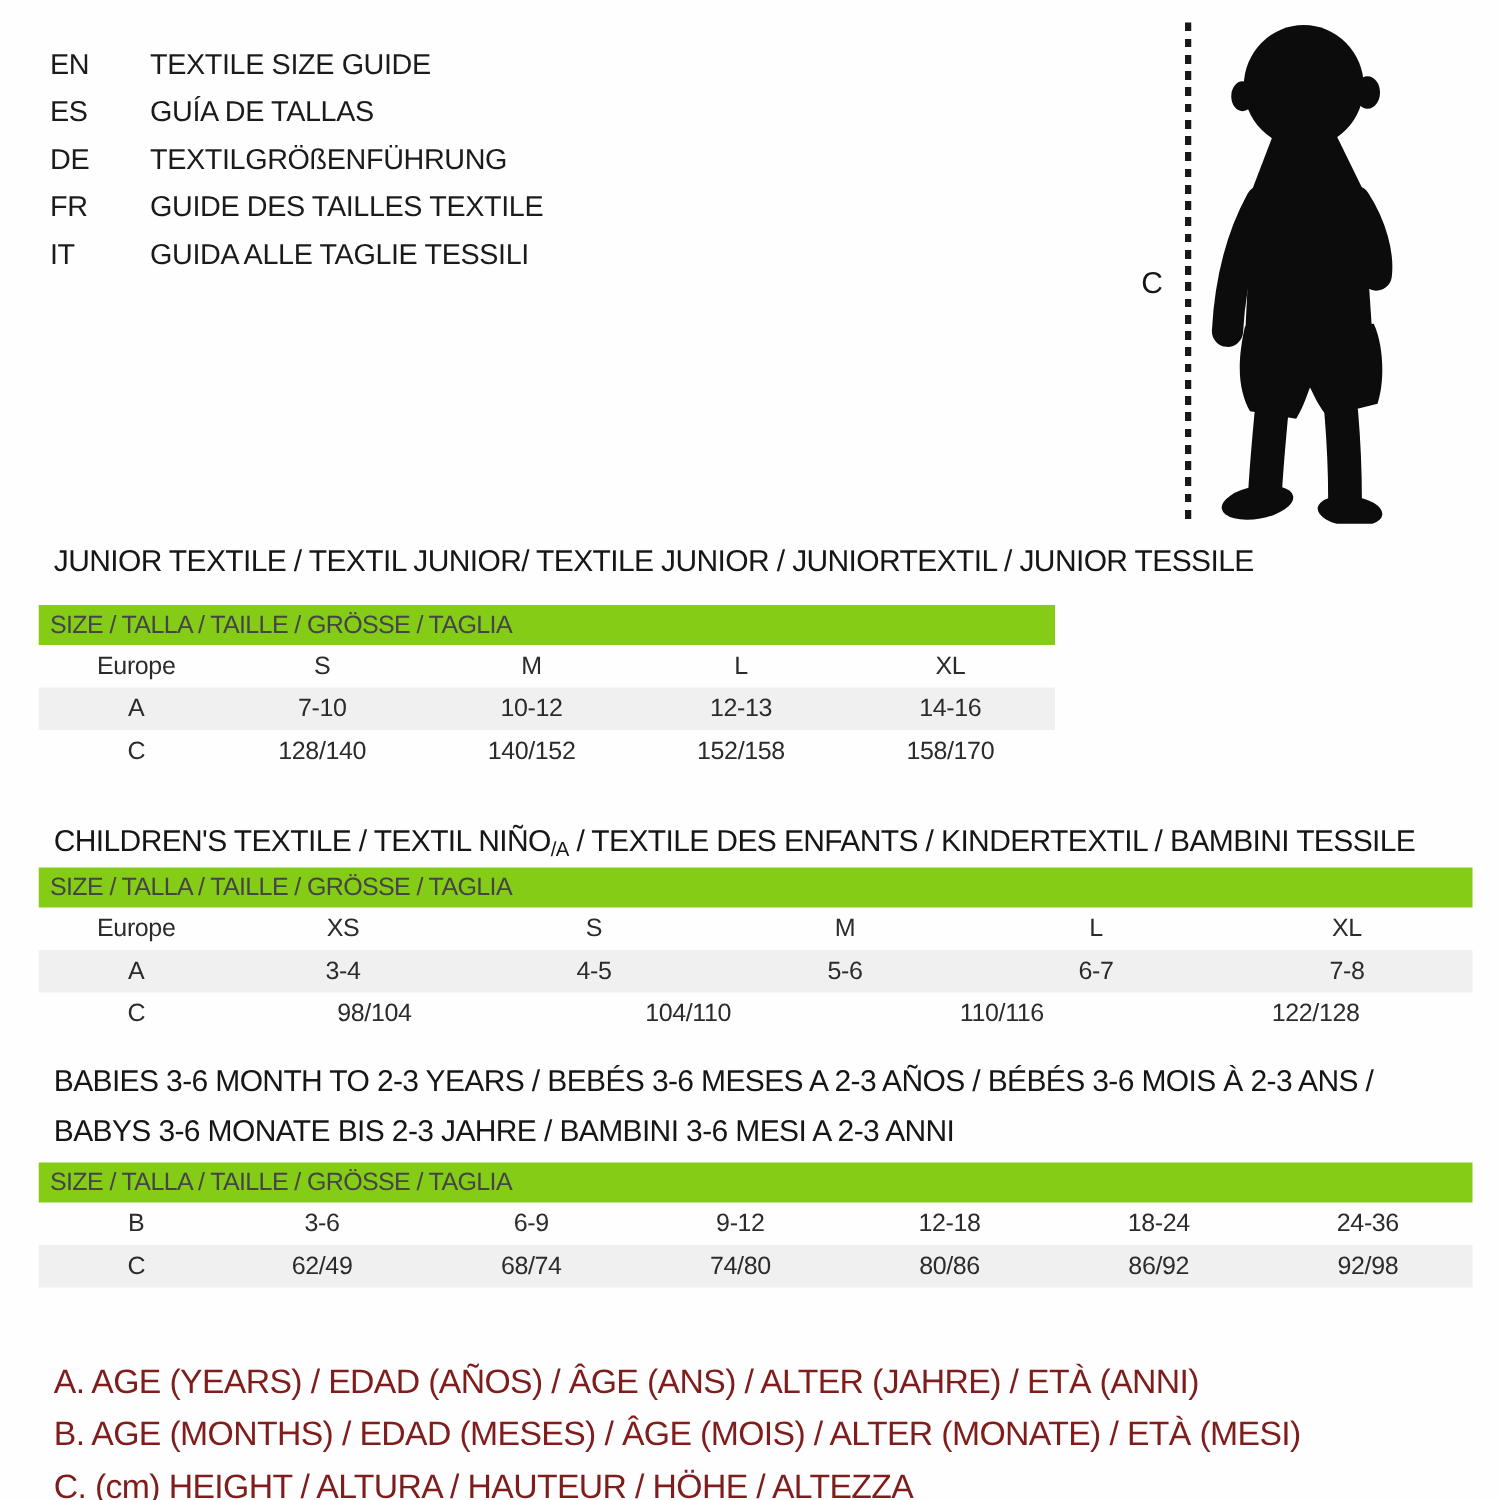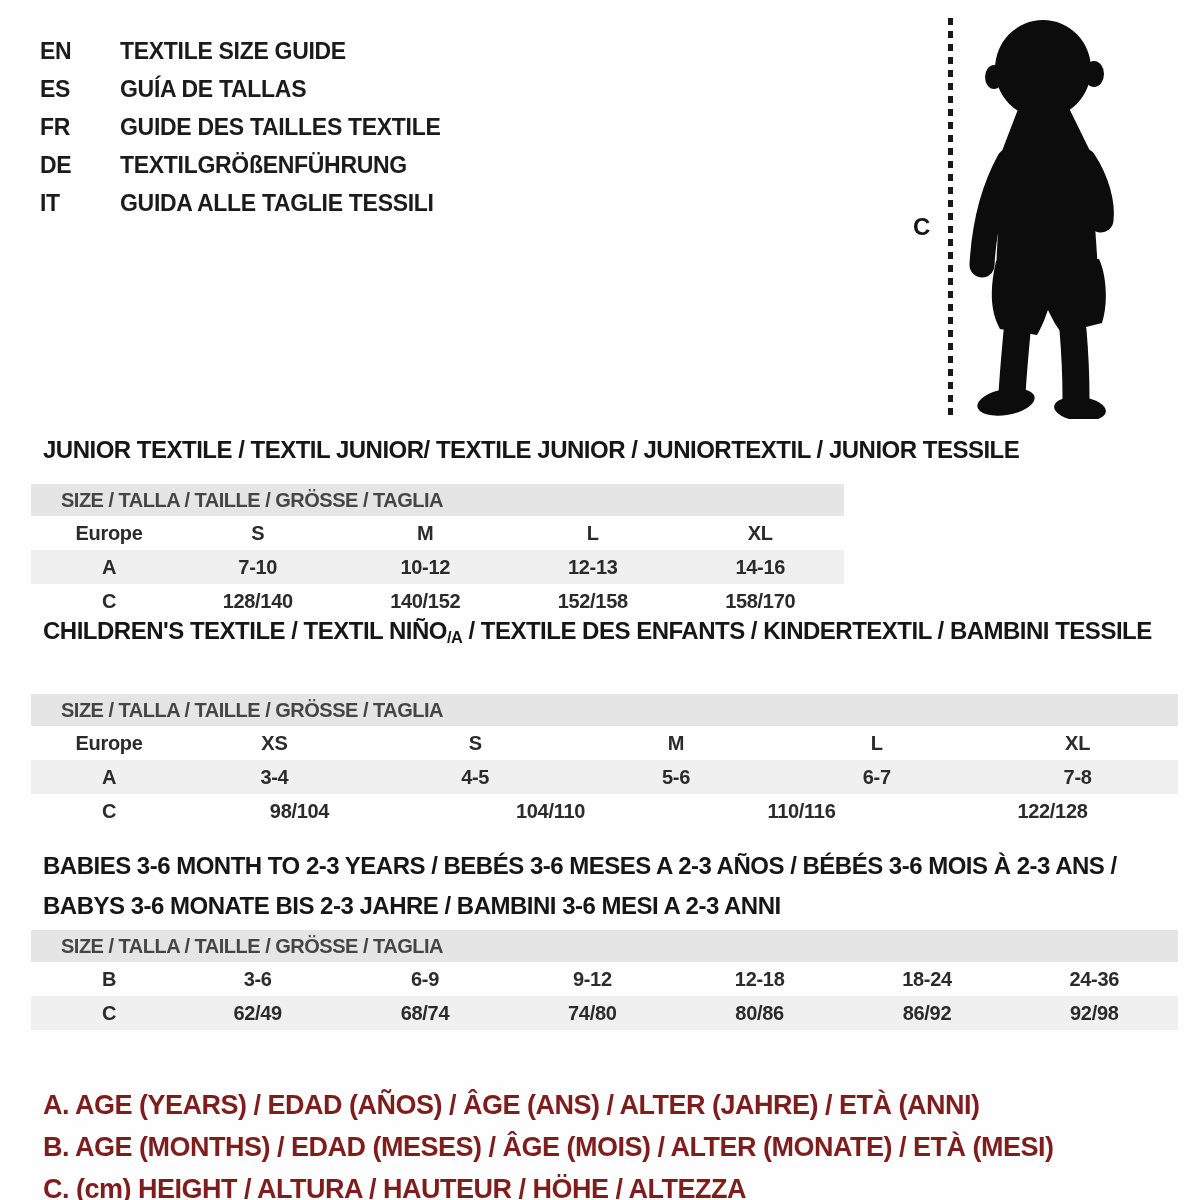--- a/index.html
+++ b/index.html
@@ -1,50 +1,50 @@
 <!DOCTYPE html>
 <html><head>
 <meta charset="utf-8">
 <style>
   html,body { margin:0; padding:0; background:#ffffff; }
   .page {
     position:relative; width:1200px; height:1200px; background:#fefefe;
     font-family:"Liberation Sans","DejaVu Sans",sans-serif;
-    font-weight:bold; color:#262626; letter-spacing:-0.3px; overflow:hidden;
+    font-weight:normal; color:#262626; letter-spacing:-0.3px; overflow:hidden;
   }
 
   
   .lang-list { position:absolute; left:40px; top:32px; font-size:23px; line-height:38px; color:#1b1b1b; }
   .lang-row { display:flex; }
   .lang-code { width:80px; }
   .lang-label { white-space:nowrap; }
 
   
   .measure-line {
     position:absolute; left:948px; top:18px; width:5px; height:398px;
     background:repeating-linear-gradient(to bottom,#181818 0 7px,transparent 7px 13px);
   }
   .measure-label { position:absolute; left:913px; top:213px; font-size:24px; color:#161616; }
   .silhouette { position:absolute; left:963px; top:14px; width:170px; height:405px; }
 
   
   .sec-title { position:absolute; left:43px; font-size:24px; color:#161616; letter-spacing:-0.5px; white-space:nowrap; }
   .title-junior { top:436px; }
-  .title-children { top:617px; }
+  .title-children { top:660px; }
   .title-babies { top:846px; line-height:40px; }
   .subref { font-size:0.68em; vertical-align:-0.22em; letter-spacing:-0.5px; }
 
   
   .table { position:absolute; left:31px; }
   .table-junior { top:484px; width:813px; }
   .table-children { top:694px; width:1147px; }
   .table-babies { top:930px; width:1147px; }
   .thead {
-    height:32px; line-height:32px; background:#e5e5e5; color:#454545;
-    padding-left:30px; font-size:20px; letter-spacing:-0.5px;
+    height:32px; line-height:32px; background:#84cc16; color:#454545;
+    padding-left:9px; font-size:20px; letter-spacing:-0.5px;
   }
   .trow { display:flex; height:34px; line-height:34px; font-size:20px; color:#2b2b2b; }
   .trow.shaded { background:#f0f0f0; }
   .cell { flex:1; text-align:center; }
   .cell.label { flex:0 0 130px; text-align:center; padding-left:13px; }
 
   
   .legend { position:absolute; left:43px; top:1084px; font-size:27px; line-height:42px; color:#7f1d1d; letter-spacing:-0.5px; }
   .legend-line { white-space:nowrap; }
 </style>
@@ -56,26 +56,26 @@
   <div class="lang-list">
     <div class="lang-row">
       <span class="lang-code">EN</span>
       <span class="lang-label">TEXTILE SIZE GUIDE</span>
     </div>
     <div class="lang-row">
       <span class="lang-code">ES</span>
       <span class="lang-label">GUÍA DE TALLAS</span>
     </div>
     <div class="lang-row">
+      <span class="lang-code">DE</span>
+      <span class="lang-label">TEXTILGRÖßENFÜHRUNG</span>
+    </div>
+    <div class="lang-row">
       <span class="lang-code">FR</span>
       <span class="lang-label">GUIDE DES TAILLES TEXTILE</span>
-    </div>
-    <div class="lang-row">
-      <span class="lang-code">DE</span>
-      <span class="lang-label">TEXTILGRÖßENFÜHRUNG</span>
     </div>
     <div class="lang-row">
       <span class="lang-code">IT</span>
       <span class="lang-label">GUIDA ALLE TAGLIE TESSILI</span>
     </div>
   </div>
 
   <div class="measure-line"></div>
   <div class="measure-label">C</div>
   <svg class="silhouette" viewBox="0 0 170 405" xmlns="http://www.w3.org/2000/svg">

